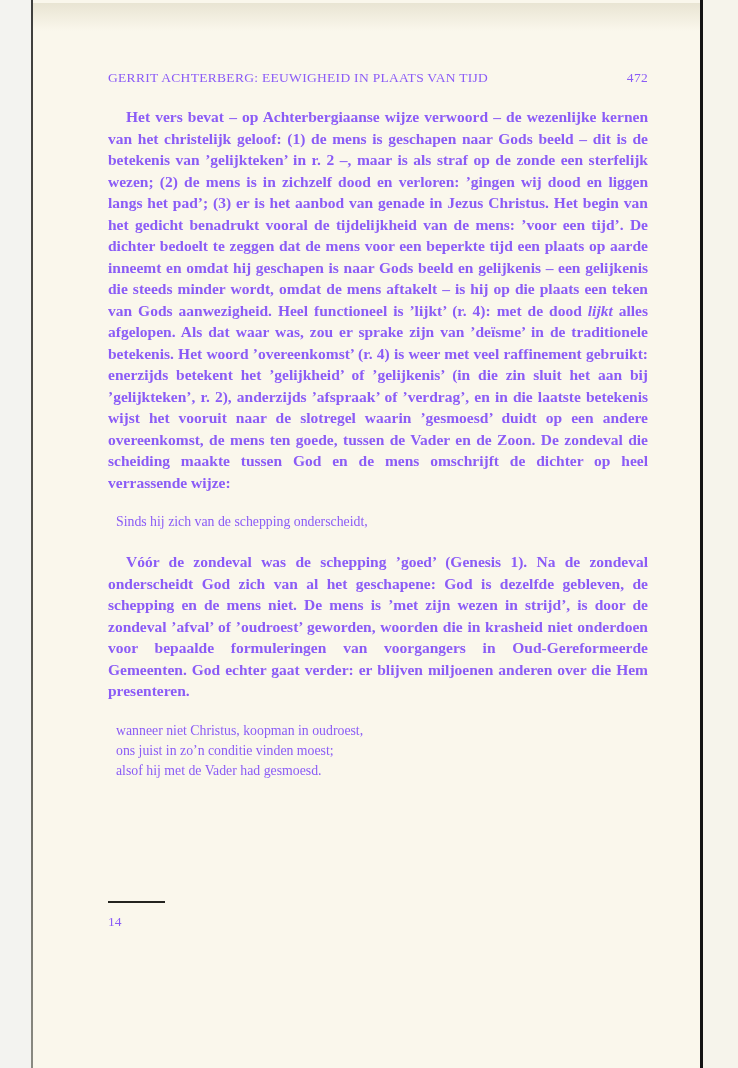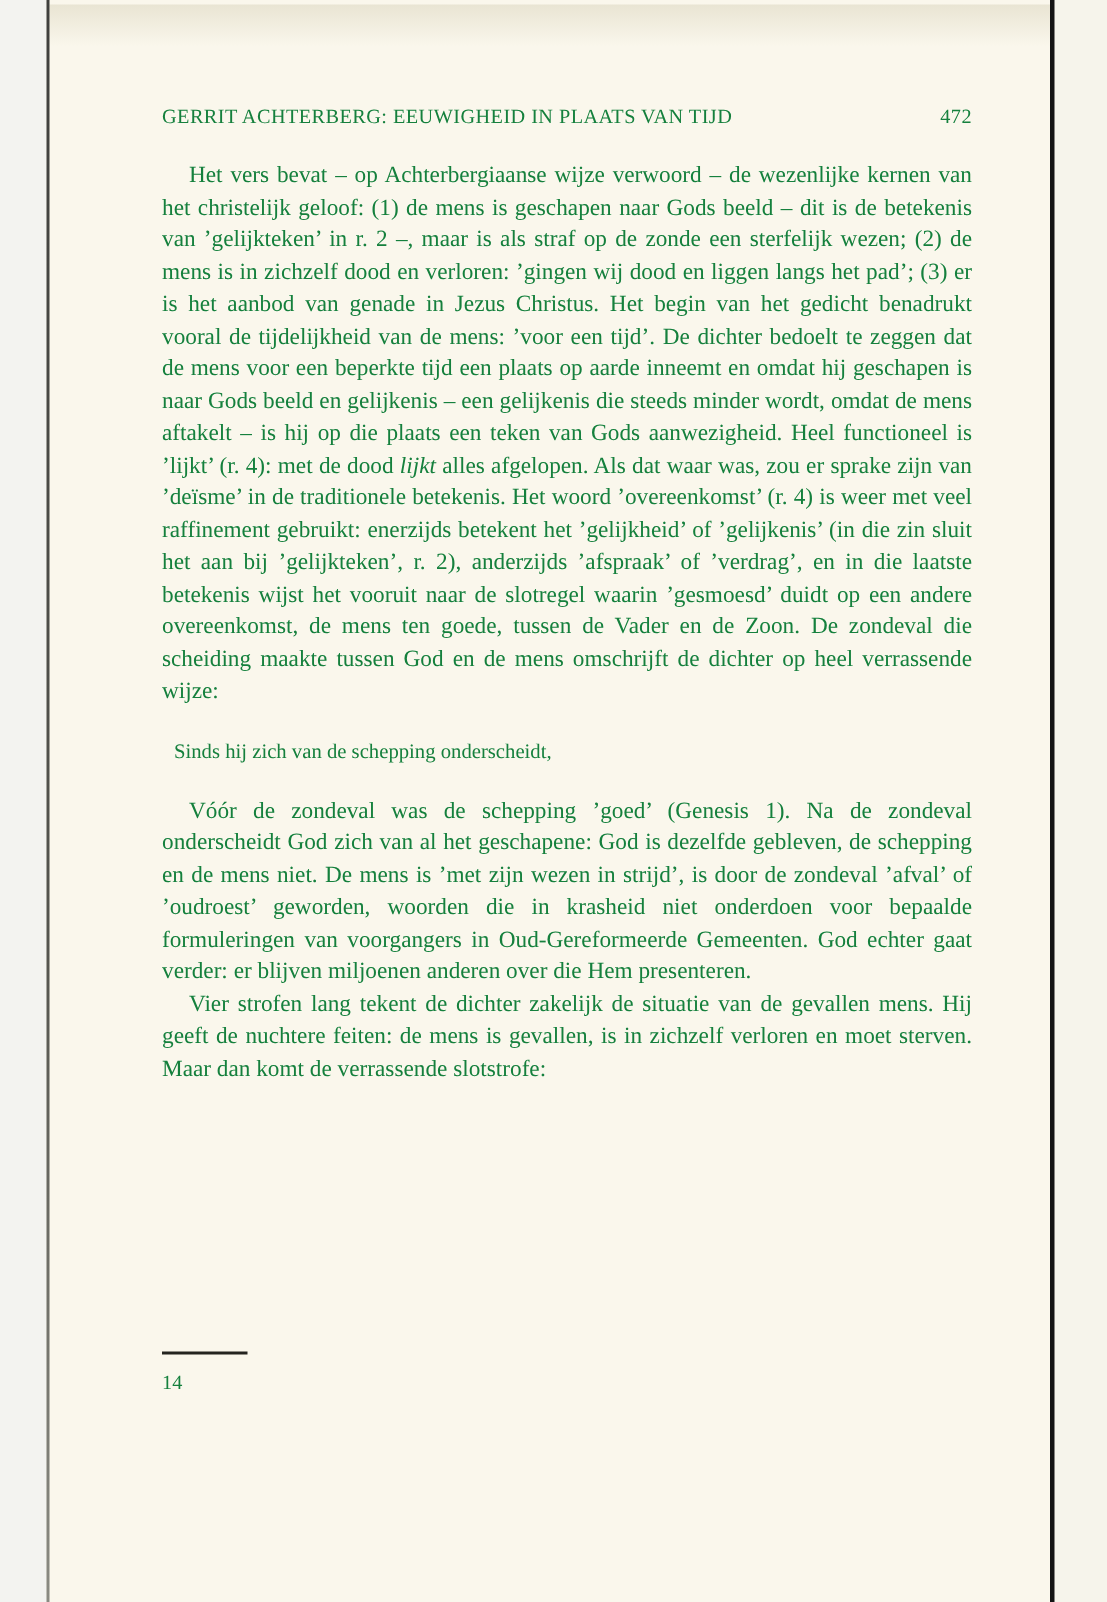--- a/index.html
+++ b/index.html
@@ -6,21 +6,21 @@
   * { box-sizing: border-box; }
 
   .scan {
     position: relative;
     width: 738px;
     height: 1068px;
     margin: 0 auto;
     background: #faf7ec;
     overflow: hidden;
     font-family: "Liberation Serif", "DejaVu Serif", serif;
-    color: #15803d;
+    color: #8b5cf6;
     padding-left: 32px;
   }
 
   .strip-left {
     position: absolute; left: 0; top: 0; width: 31px; height: 1068px;
     background: #f3f3f0;
   }
   .edge-left {
     position: absolute; left: 31px; top: 0; width: 2px; height: 1068px;
     background: linear-gradient(180deg, #3f3f3d 0%, #55554f 60%, #8a8a82 100%);
@@ -47,21 +47,21 @@
     font-size: 13.5px; letter-spacing: 0.3px;
     margin: 0 0 20px 0;
   }
 
   p.body {
     margin: 0;
     font-size: 15.5px;
     line-height: 21.5px;
     text-align: justify;
   }
-  p.p-indent { text-indent: 18px; }
+  p.p-indent { text-indent: 18px; font-weight: bold; }
 
   sup.fnref { font-size: 9.5px; line-height: 0; vertical-align: super; letter-spacing: 0; }
   em { font-style: italic; }
 
   .quote {
     margin: 19px 0 19px 8px;
     font-size: 13.8px;
     line-height: 20px;
   }
   .qline { white-space: nowrap; }
@@ -100,22 +100,26 @@
 
 
     <p class="body p-indent"><span>Het vers bevat – op Achterbergiaanse wijze verwoord – de wezenlijke kernen van het christelijk geloof: (1) de mens is geschapen naar Gods beeld – dit is de betekenis van ’gelijkteken’ in r. 2 –, maar is als straf op de zonde een sterfelijk wezen; (2) de mens is in zichzelf dood en verloren: ’gingen wij dood en liggen langs het pad’; (3) er is het aanbod van genade in Jezus Christus. Het begin van het gedicht benadrukt vooral de tijdelijkheid van de mens: ’voor een tijd’. De dichter bedoelt te zeggen dat de mens voor een beperkte tijd een plaats op aarde inneemt en omdat hij geschapen is naar Gods beeld en gelijkenis – een gelijkenis die steeds minder wordt, omdat de mens aftakelt – is hij op die plaats een teken van Gods aanwezigheid. Heel functioneel is ’lijkt’ (r. 4): met de dood </span><em>lijkt</em><span> alles afgelopen. Als dat waar was, zou er sprake zijn van ’deïsme’ in de traditionele betekenis. Het woord ’overeenkomst’ (r. 4) is weer met veel raffinement gebruikt: enerzijds betekent het ’gelijkheid’ of ’gelijkenis’ (in die zin sluit het aan bij ’gelijkteken’, r. 2), anderzijds ’afspraak’ of ’verdrag’, en in die laatste betekenis wijst het vooruit naar de slotregel waarin ’gesmoesd’ duidt op een andere overeenkomst, de mens ten goede, tussen de Vader en de Zoon. De zondeval die scheiding maakte tussen God en de mens omschrijft de dichter op heel verrassende wijze:</span></p>
 
     <div class="quote">
       <div class="qline">Sinds hij zich van de schepping onderscheidt,</div>
     </div>
 
     <p class="body p-indent">Vóór de zondeval was de schepping ’goed’ (Genesis 1). Na de zondeval onderscheidt God zich van al het geschapene: God is dezelfde gebleven, de schepping en de mens niet. De mens is ’met zijn wezen in strijd’, is door de zondeval ’afval’ of ’oudroest’ geworden, woorden die in krasheid niet onderdoen voor bepaalde formuleringen van voorgangers in Oud-Gereformeerde Gemeenten. God echter gaat verder: er blijven miljoenen anderen over die Hem presenteren.</p>
 
-    <p class="body p-indent">Vier strofen lang tekent de dichter zakelijk de situatie van de gevallen mens. Hij geeft de nuchtere feiten: de mens is gevallen, is in zichzelf verloren en moet sterven. Maar dan komt de verrassende slotstrofe:</p>
 
+    <div class="quote">
+      <div class="qline">wanneer niet Christus, koopman in oudroest,</div>
+      <div class="qline">ons juist in zo’n conditie vinden moest;</div>
+      <div class="qline">alsof hij met de Vader had gesmoesd.</div>
+    </div>
 
   </div>
 
   <div class="footnote">
     <div class="fn-rule"></div>
     <div class="fn-body">
       <span class="fn-num">14</span>
     </div>
   </div>
 </div>

